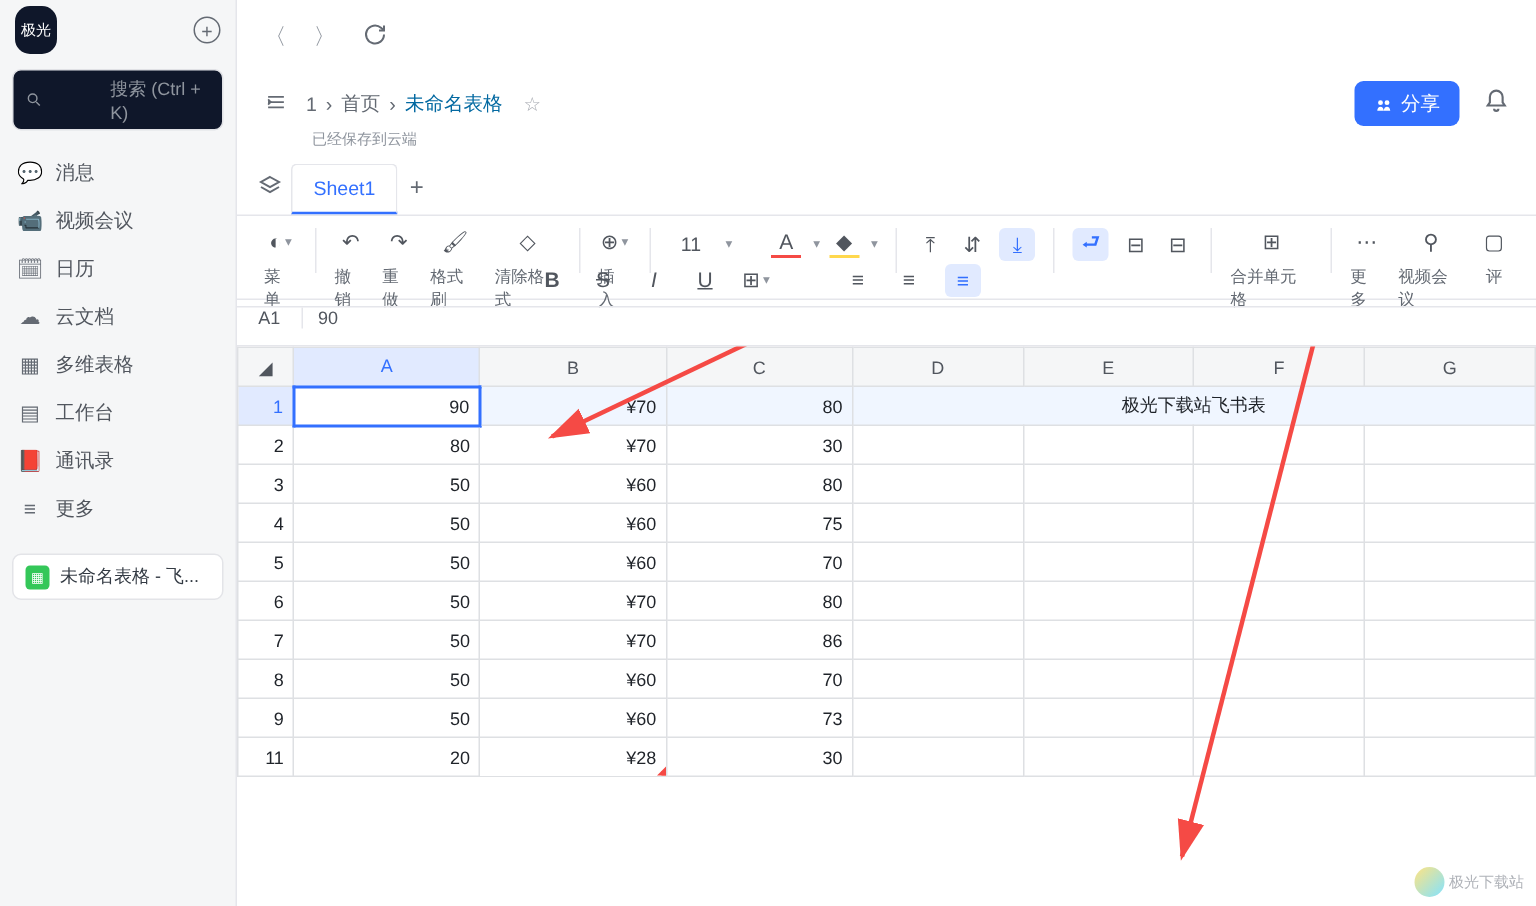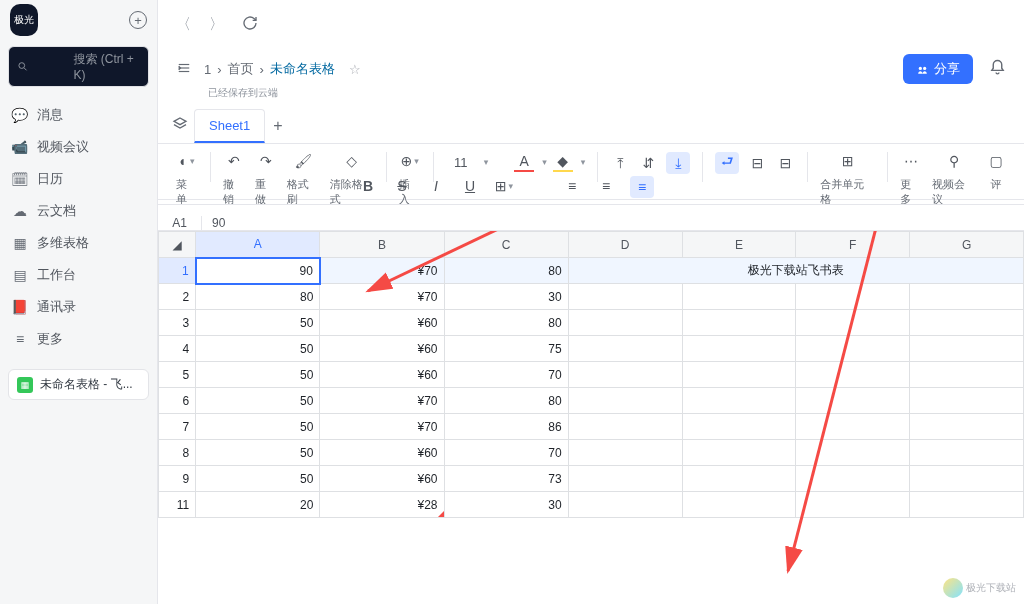--- a/index.html
+++ b/index.html
@@ -40,21 +40,21 @@
     .toolbar { display: flex; align-items: flex-start; padding: 6px 14px; border-bottom: 1px solid #e5e6eb; gap: 2px; height: 56px; }
     .tb-group { display: flex; flex-direction: column; align-items: center; padding: 0 4px; }
     .tb-icons { display: flex; gap: 10px; height: 22px; align-items: center; }
     .tb-btn { width: 20px; height: 20px; display: flex; align-items: center; justify-content: center; color: #51565e; cursor: pointer; font-size: 14px; }
     .tb-btn.hl { background: #e1eaff; border-radius: 4px; color: #3370ff; padding: 2px; width: 24px; height: 22px; }
     .tb-label { font-size: 11px; color: #646a73; margin-top: 5px; }
     .tb-sep { width: 1px; height: 30px; background: #e5e6eb; margin: 2px 6px; }
     .font-size { border: none; font-size: 13px; width: 30px; text-align: center; color: #51565e; }
     .dropdown-caret { font-size: 9px; color: #8f959e; margin-left: 2px; }
     
-    .cell-ref-bar { display: flex; align-items: flex-end; border-bottom: 1px solid #e5e6eb; height: 26px; }
+    .cell-ref-bar { display: flex; align-items: flex-start; border-bottom: 1px solid #e5e6eb; height: 26px; }
     .cell-ref { width: 44px; padding: 0 10px; font-size: 12px; color: #51565e; border-right: 1px solid #e5e6eb; text-align: center; }
     .cell-val { padding: 0 10px; font-size: 12px; color: #51565e; }
     
     .grid-wrap { flex: 1; overflow: hidden; position: relative; }
     .grid-table { border-collapse: collapse; width: 100%; table-layout: fixed; }
     .grid-table th, .grid-table td { border: 1px solid #dee0e3; height: 26px; font-size: 12px; padding: 0 6px; }
     .grid-table th { background: #f5f6f7; color: #51565e; font-weight: normal; text-align: center; }
     .grid-table th.corner { width: 36px; background: #f5f6f7; }
     .row-head { background: #f5f6f7; text-align: center; color: #51565e; width: 36px; }
     .grid-table td { text-align: right; color: #1f2329; background: #fff; }

